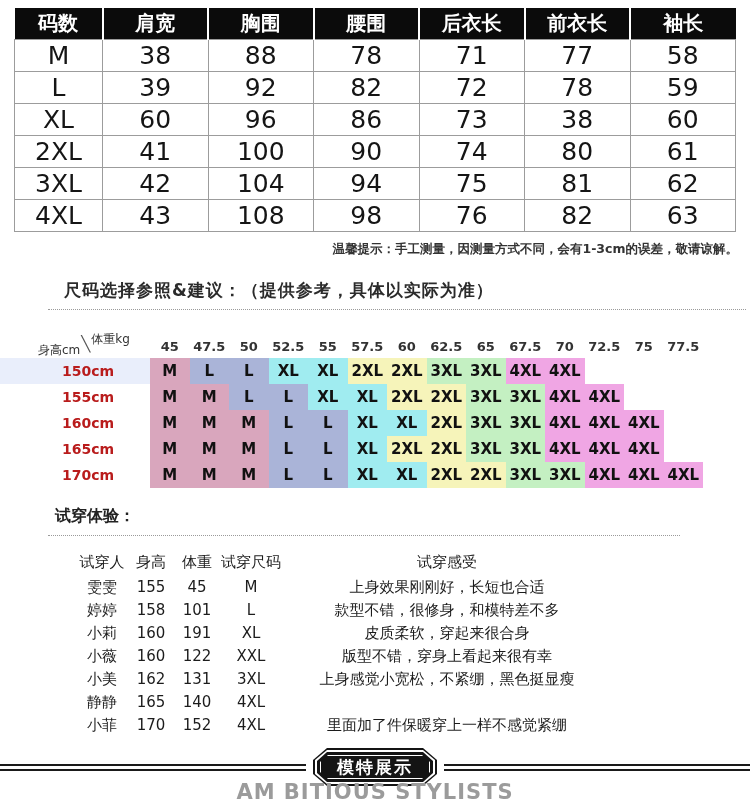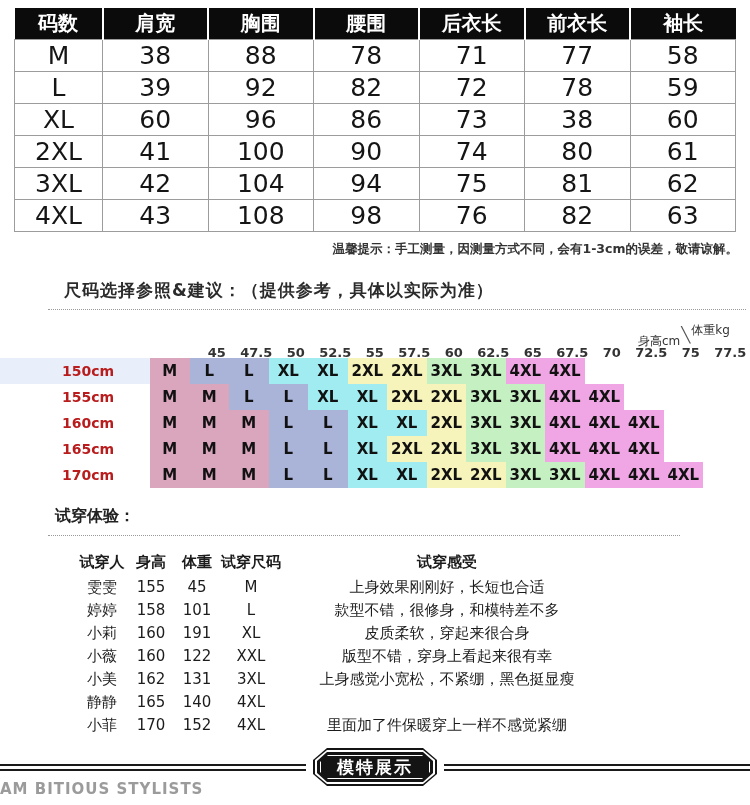--- a/index.html
+++ b/index.html
@@ -35,21 +35,21 @@
   
   .guide-title {
     margin:21px 0 0 64px; font-size:17px; font-weight:bold;
     color:#2b2b2b; letter-spacing:1px;
   }
   .dotted { border-top:1px dotted #9a9a9a; height:0; }
   .dotted.full  { margin:7px 4px 0 48px; }
   .dotted.tryon { margin:8px 70px 0 48px; }
 
   .matrix { margin-top:16px; }
-  .m-head { display:flex; align-items:flex-end; height:32px; padding-bottom:4px;flex-direction:column; }
+  .m-head { display:flex; align-items:flex-end; height:32px; padding-bottom:4px; }
   .m-corner {
     width:150px; position:relative; font-size:12px; color:#333; white-space:nowrap;
     padding-left:38px;
   }
   .m-corner .h { position:relative; top:5px; }
   .m-corner .slash { font-size:15px; color:#555; margin:0 1px; }
   .m-corner .w { position:relative; top:-6px; }
   .m-weights { display:flex; }
   .m-weight {
     width:39.5px; text-align:center; font-size:13px; font-weight:bold; color:#333;
@@ -63,21 +63,21 @@
   .m-cells { display:flex; }
   .m-cell {
     width:39.5px; line-height:26px; text-align:center;
     font-size:15px; font-weight:bold; color:#111;
   }
 
   
   .tryon-title { margin:18px 0 0 55px; font-size:16px; font-weight:bold; color:#222; }
   .t-table { margin:14px 0 0 76px; }
   .t-row { display:flex; height:23px; align-items:center; }
-  .t-row.head { height:26px; font-weight:bold; }
+  .t-row.head { height:26px; font-weight:normal; }
   .t-c { text-align:center; font-size:15px; color:#1c1c1c; white-space:nowrap; }
   .t-c0 { width:52px; }
   .t-c1 { width:46px; }
   .t-c2 { width:46px; }
   .t-c3 { width:62px; }
   .t-c4 { width:330px; }
 
   
   .footer {
     position:absolute; left:0; right:0; top:748px;
@@ -95,22 +95,22 @@
     background:#141414; width:116px; height:30px; position:relative;
     display:flex; align-items:center; justify-content:center;
     clip-path:polygon(10px 0,calc(100% - 10px) 0,100% 9px,100% calc(100% - 9px),calc(100% - 10px) 100%,10px 100%,0 calc(100% - 9px),0 9px);
   }
   .badge-l3::after {
     content:""; position:absolute; inset:3px; border:1px solid #fff;
     clip-path:polygon(8px 0,calc(100% - 8px) 0,100% 7px,100% calc(100% - 7px),calc(100% - 8px) 100%,8px 100%,0 calc(100% - 7px),0 7px);
   }
   .badge-text { color:#fff; font-size:17px; font-weight:bold; letter-spacing:2px; }
   .brand {
-    position:absolute; left:0; right:0; top:780px; 
-    color:#9b9b9b; font-size:15px; font-weight:bold; letter-spacing:1px;
+    position:absolute; left:0; right:0; top:780px; text-align:center;
+    color:#9b9b9b; font-size:21px; font-weight:bold; letter-spacing:1px;
   }
 </style>
 </head>
 <body>
 
 <div>
 
   <table class="size-table">
     <thead>
         <tr id="size-head">

